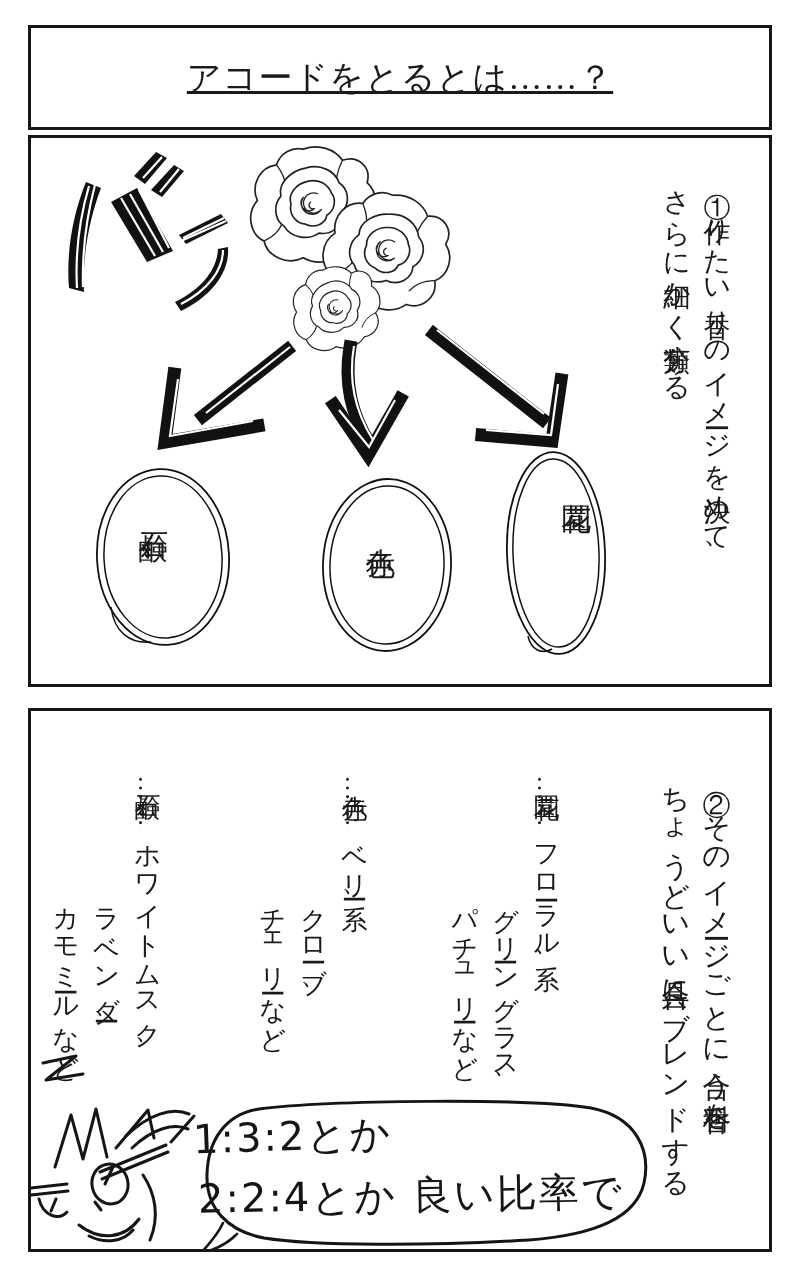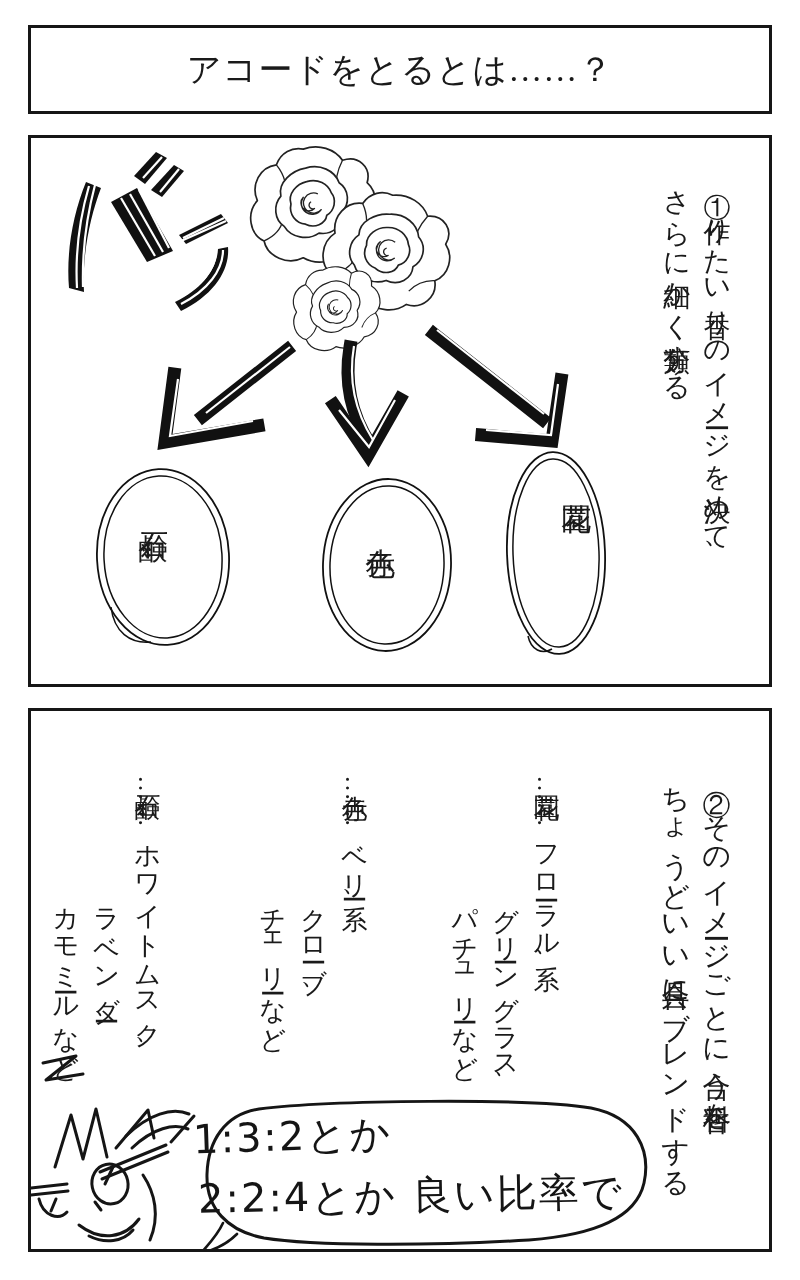--- a/index.html
+++ b/index.html
@@ -1,21 +1,21 @@
 <!DOCTYPE html>
 <html><head>
 <meta charset="utf-8">
 <style>
   html,body{margin:0;padding:0;}
   body{
     width:800px;height:1280px;position:relative;background:#ffffff;
     font-family:"Liberation Serif", serif;color:#1a1a1a;overflow:hidden;
   }
   .box{position:absolute;border:3px solid #161616;background:#fff;box-sizing:border-box;}
-  .title-box{left:28px;top:25px;width:744px;height:89px;display:flex;align-items:center;justify-content:center;}
+  .title-box{left:28px;top:25px;width:744px;height:105px;display:flex;align-items:center;justify-content:center;text-decoration:underline;}
   .title-box h1{margin:0;font-size:34px;font-weight:normal;letter-spacing:1px;}
   .panel1{left:28px;top:135px;width:744px;height:552px;}
   .panel2{left:28px;top:708px;width:744px;height:544px;}
   .art{position:absolute;left:0;top:0;width:100%;height:100%;}
   .vtext{writing-mode:vertical-rl;position:absolute;line-height:1.34;}
   .vtext p{margin:0 4px;padding:0;}
   .caption1{right:30px;top:34px;font-size:27px;height:500px;}
   .caption2{right:31px;top:57px;font-size:28px;height:470px;line-height:1.32;}
   .group{font-size:26px;line-height:1.42;height:470px;top:64px;}
   .group .sub{margin-top:115px;}

